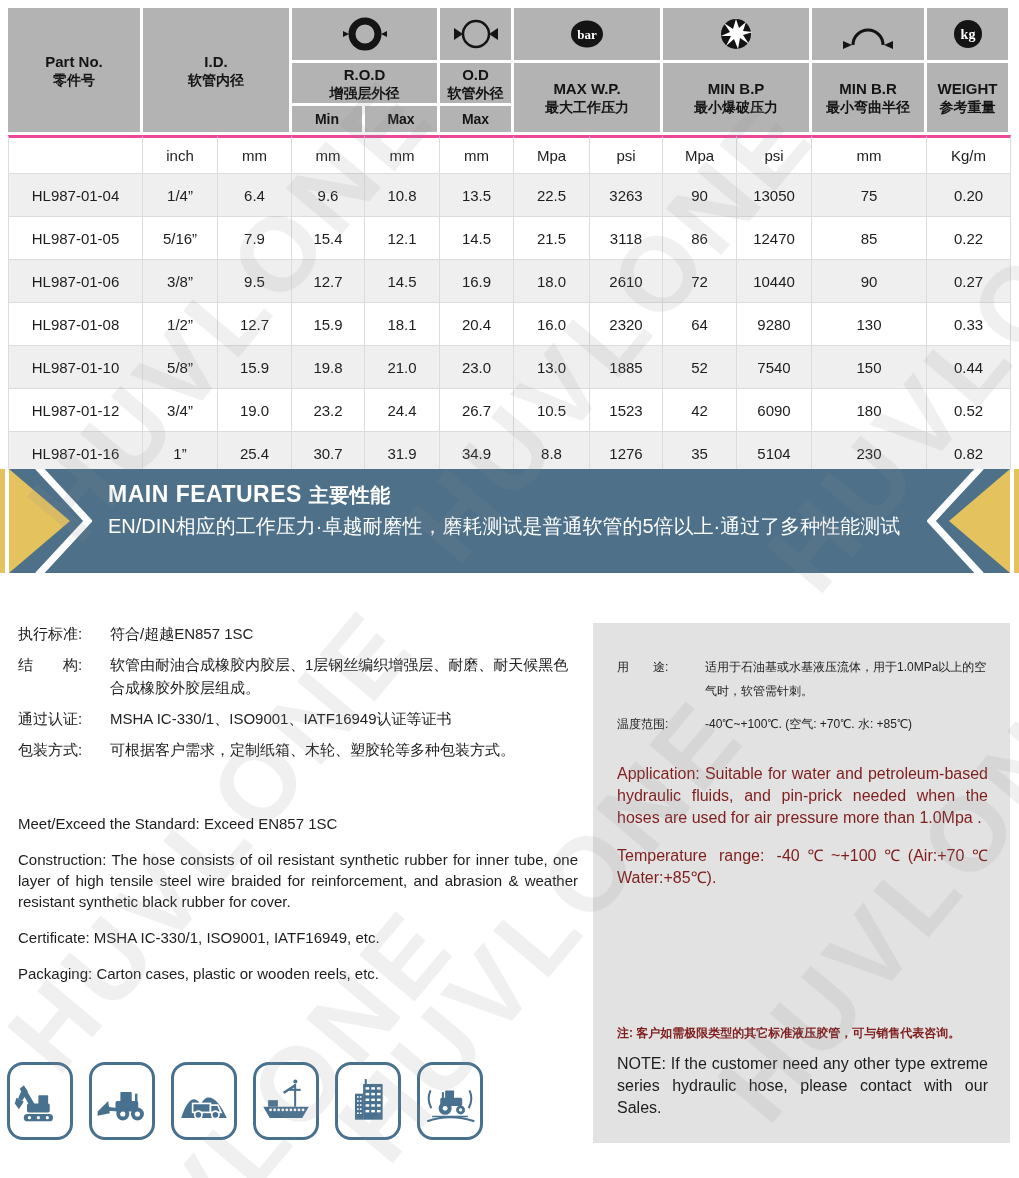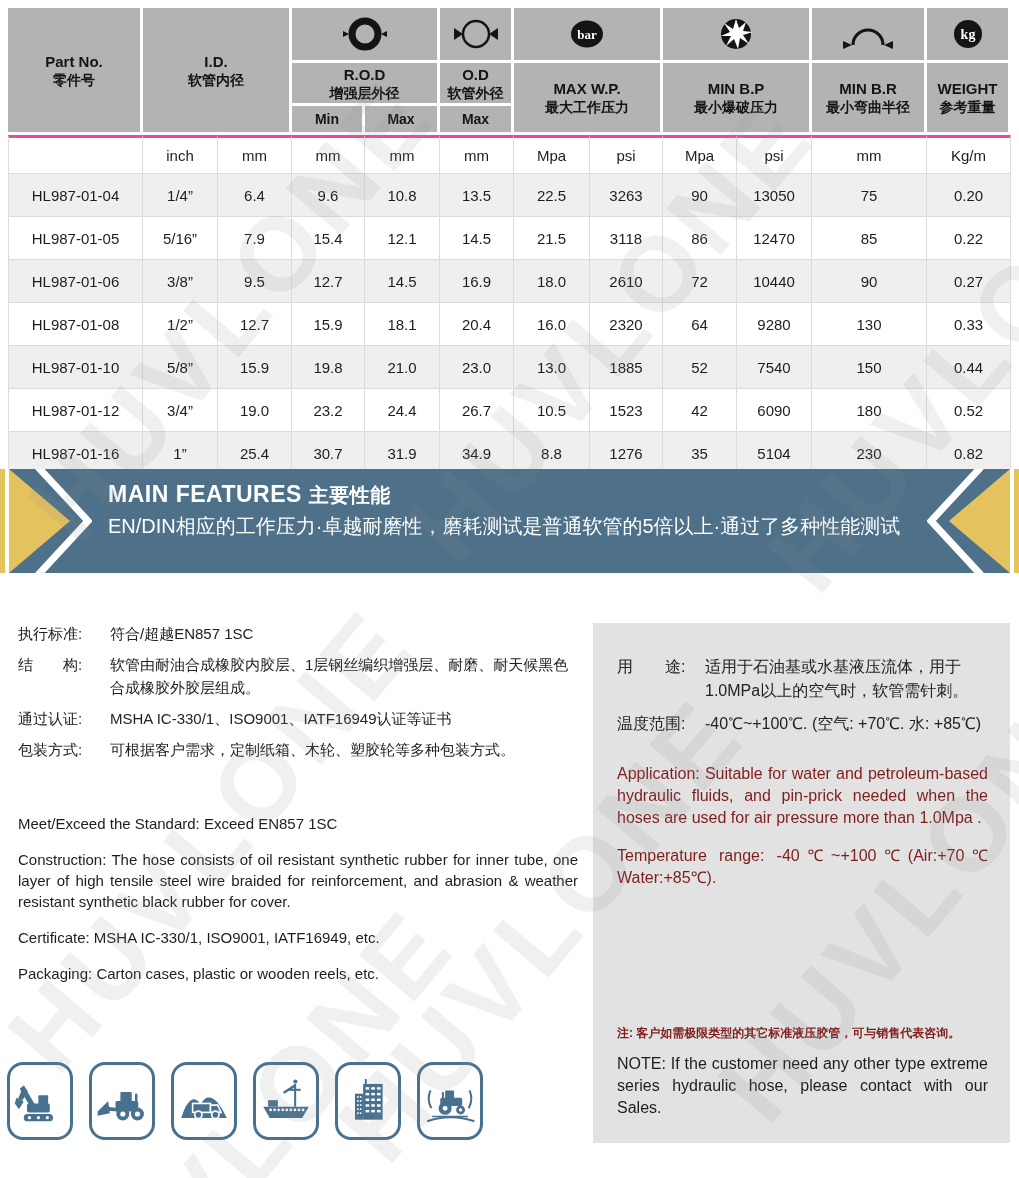--- a/index.html
+++ b/index.html
@@ -39,21 +39,21 @@
   
   .left-col{position:absolute;top:622px;left:18px;width:560px;z-index:2;}
   .zh-line{display:flex;margin-bottom:8px;font-size:15px;line-height:23px;color:#222;}
   .zh-lbl{flex:0 0 92px;white-space:nowrap;}
   .zh-txt{flex:1;}
   .en-block{margin-top:52px;}
   .en-block p{margin:0 0 15px 0;font-size:15px;line-height:21px;color:#1d1d1d;text-align:justify;}
   
   .right-panel{position:absolute;top:623px;left:593px;width:417px;height:520px;background:#e2e2e2;
                box-sizing:border-box;padding:32px 22px 24px 24px;display:flex;flex-direction:column;z-index:2;}
-  .right-panel .zh-line{font-size:16px;line-height:24px;margin-bottom:9px;}
+  .right-panel .zh-line{font-size:12px;line-height:24px;margin-bottom:9px;}
   .right-panel .zh-lbl{flex:0 0 88px;}
   .rp-en{margin-top:18px;}
   .rp-en p{margin:0 0 16px 0;font-size:16px;line-height:22px;text-align:justify;color:#7f1d1d;}
   .rp-spacer{flex:1;}
   .rp-note-zh{font-size:12px;line-height:24px;font-weight:bold;color:#7f1d1d;margin-bottom:8px;}
   .rp-note-en{font-size:16px;line-height:22px;text-align:justify;color:#1d1d1d;}
   
   .industries{position:absolute;top:1062px;left:7px;display:flex;gap:16px;z-index:2;}
   .ind-box{width:66px;height:78px;border:3px solid #48708f;border-radius:16px;box-sizing:border-box;
            display:flex;align-items:center;justify-content:center;background:#fff;}

